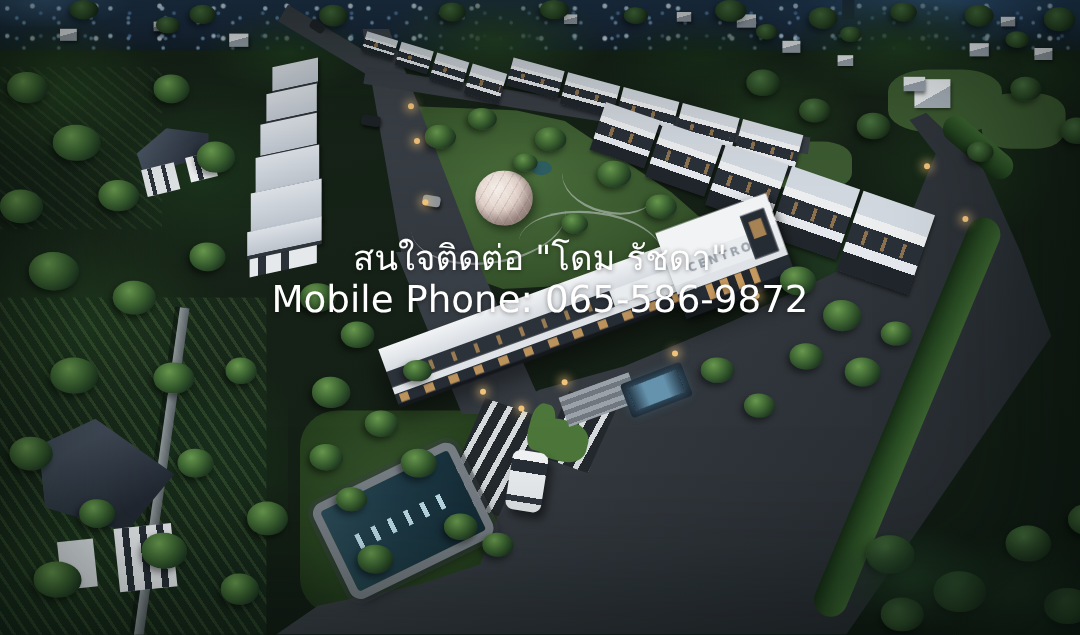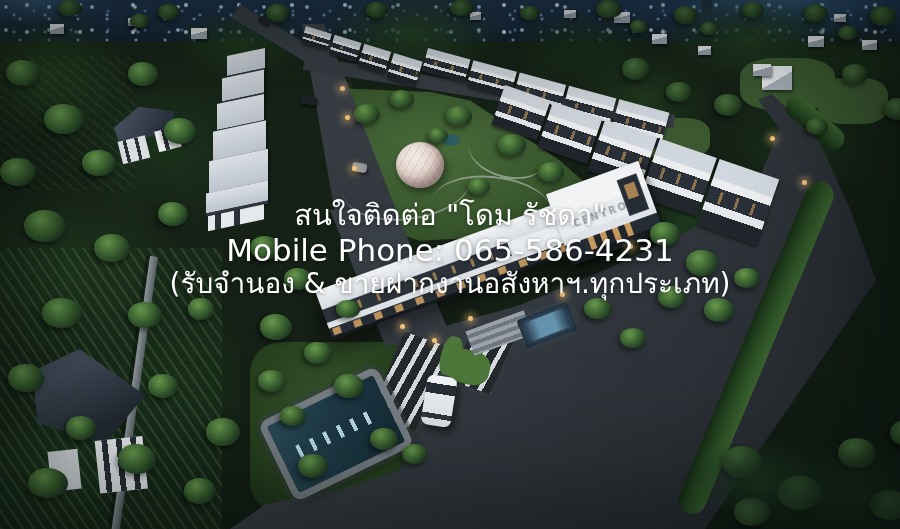--- a/index.html
+++ b/index.html
@@ -392,16 +392,15 @@
       <div class="glow" style="left: 628px; top: 244px;"></div>
       <div class="glow" style="left: 432px; top: 338px;"></div>
       <div class="glow" style="left: 560px; top: 292px;"></div>
       <div class="glow" style="left: 340px; top: 86px;"></div>
     </div>
 
   <div class="abs corner"></div>
 
   <div class="abs overlay">
     <div class="ov-line ov-1">สนใจติดต่อ "โดม รัชดา"</div>
-    <div class="ov-line ov-3">Mobile Phone: 065-586-4231</div>
-    <div class="ov-line ov-4">(รับจำนอง &amp; ขายฝากงานอสังหาฯ.ทุกประเภท)</div>
+    <div class="ov-line ov-3">Mobile Phone: 065-586-9872</div>
   </div>
 </div>
 
 </body></html>

